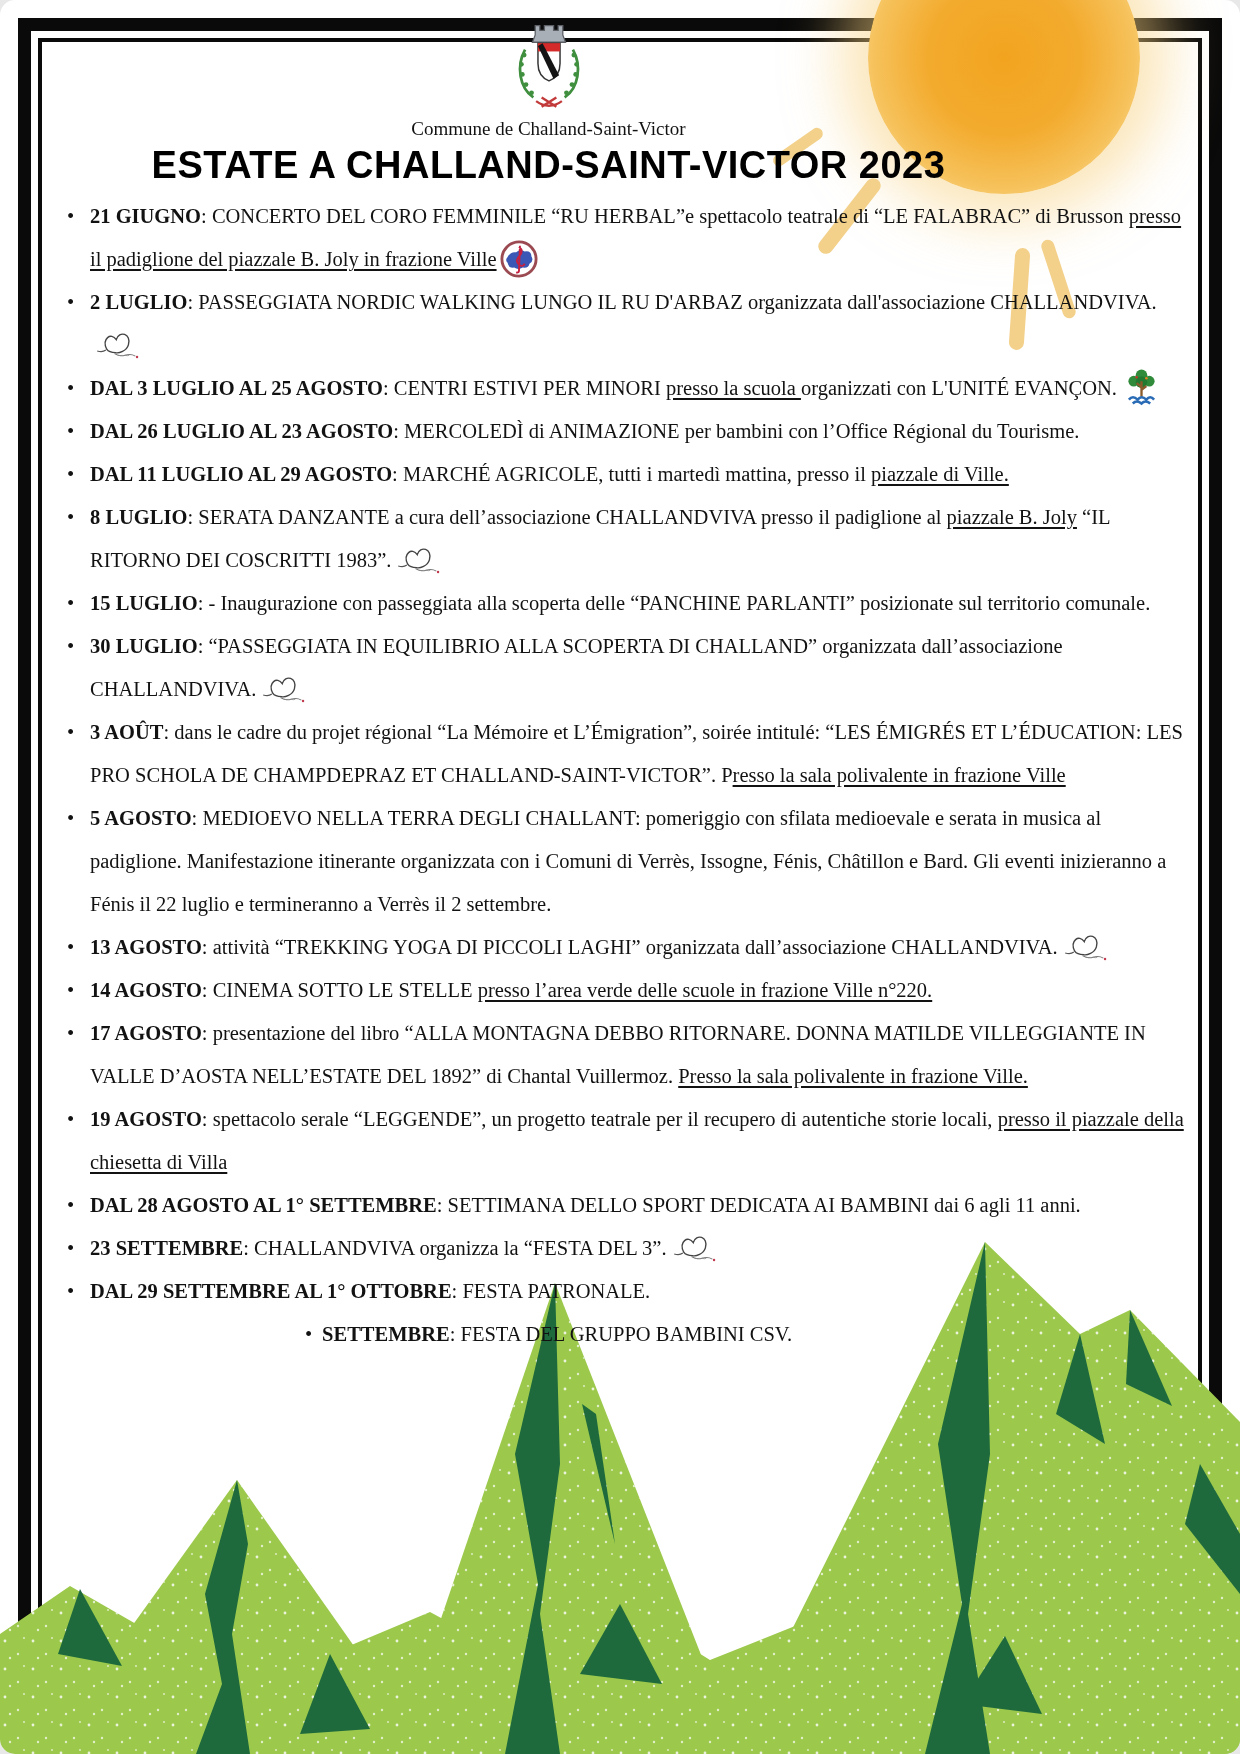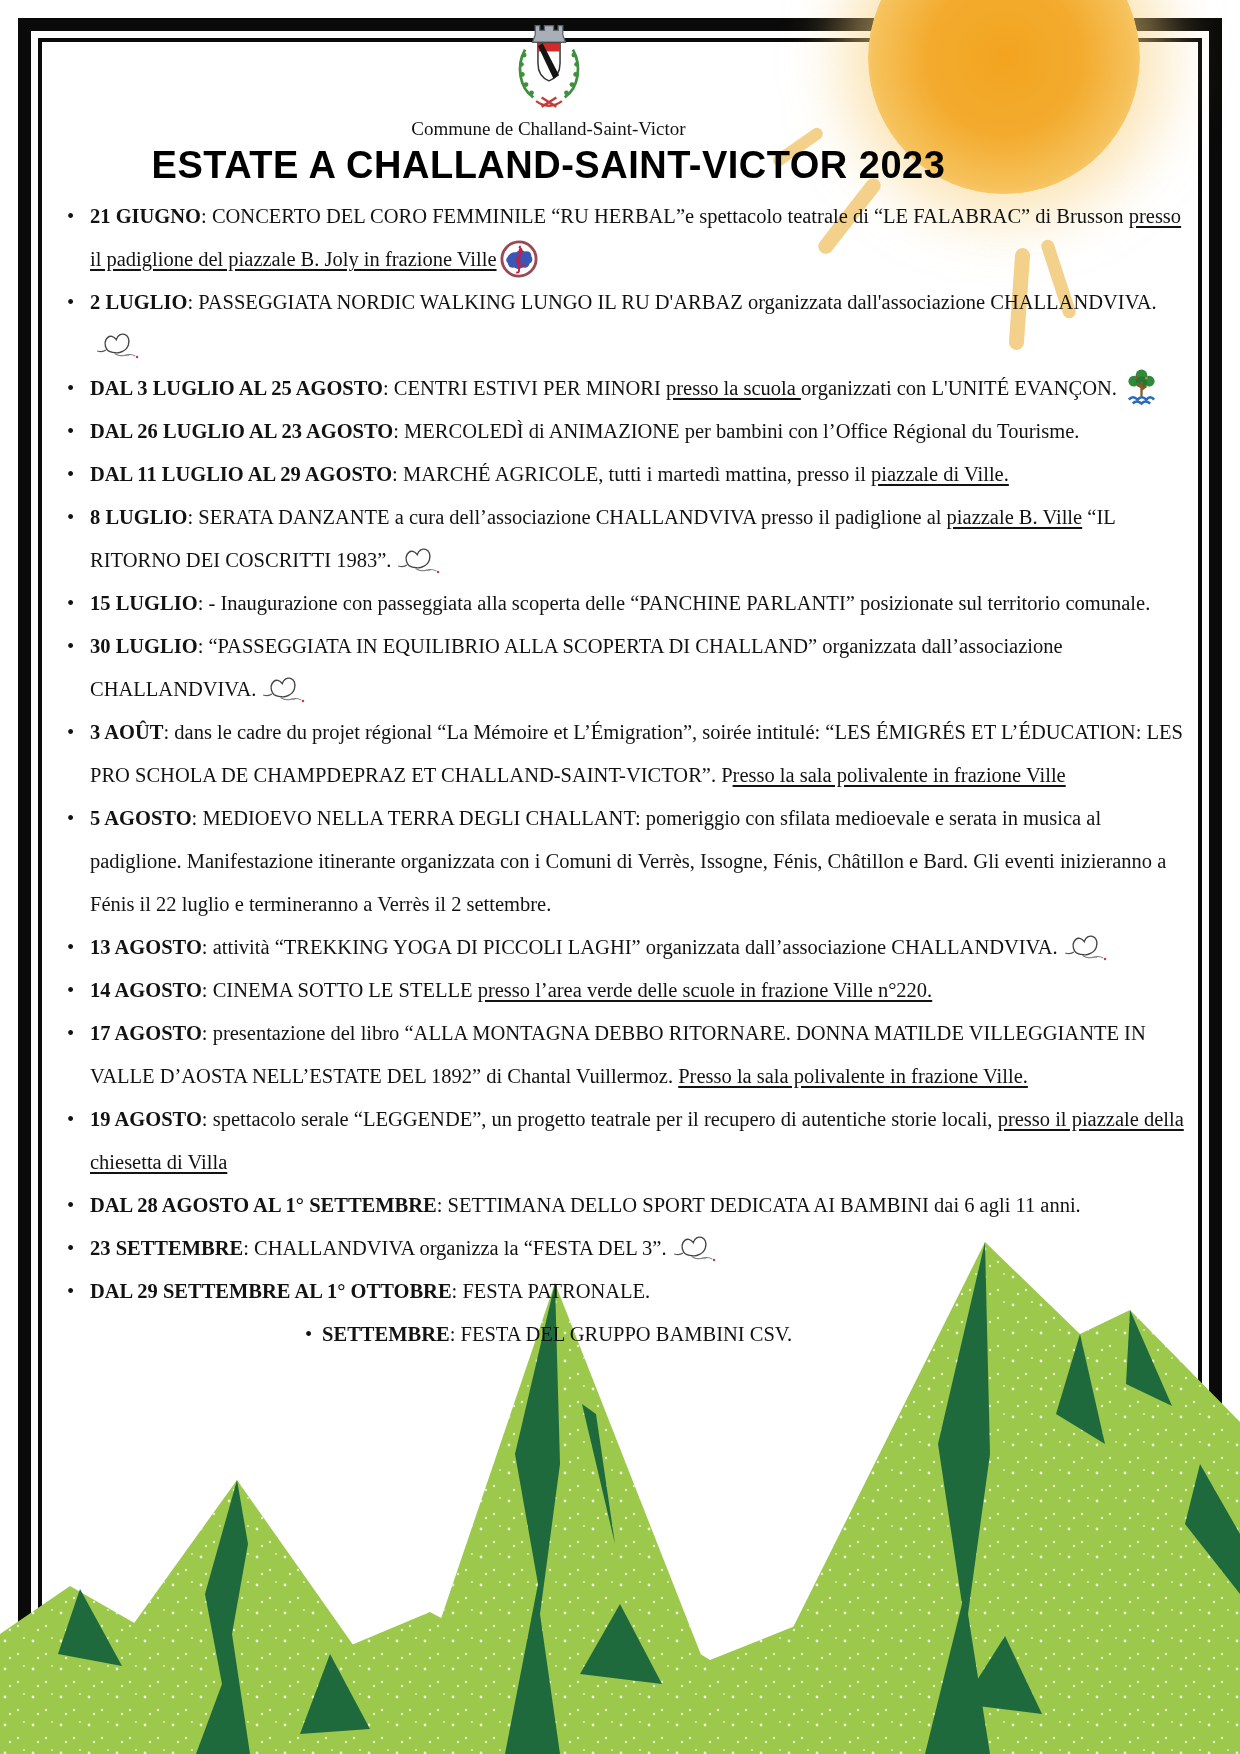--- a/index.html
+++ b/index.html
@@ -1,17 +1,17 @@
 <!DOCTYPE html>
 <html><head>
 <meta charset="utf-8">
 <style>
   html,body{margin:0;padding:0;background:#e8e8e8;}
   .poster{position:relative;width:1240px;height:1754px;margin:0 auto;background:#ffffff;
-          overflow:hidden;font-family:"Liberation Serif",serif;color:#121212;}
+          overflow:hidden;font-family:"Liberation Serif",serif;color:#121212;border-radius:15px;}
   
   .frame-outer{position:absolute;inset:18px;border:13px solid #0a0a0a;z-index:1;}
   .frame-inner{position:absolute;inset:38px;border:4px solid #0a0a0a;z-index:1;}
   
   .sun{position:absolute;left:868px;top:-78px;width:272px;height:272px;border-radius:50%;z-index:2;
        background:radial-gradient(circle,#f2a41f 0%,#f3ab2e 40%,#f6c25c 68%,#fbdf9f 86%,rgba(251,228,170,0) 100%);
        box-shadow:0 0 55px 28px rgba(247,210,130,.55);}
   .ray{position:absolute;background:#f3d18b;border-radius:20px;z-index:2;}
   .ray1{width:15px;height:92px;left:842px;top:170px;transform:rotate(38deg);}
   .ray2{width:15px;height:102px;left:1012px;top:248px;transform:rotate(4deg);}
@@ -131,21 +131,21 @@
       <circle cx="9" cy="14" r="5.5" fill="#2f8a3a"></circle>
       <circle cx="25" cy="14" r="5.5" fill="#2f8a3a"></circle>
       <circle cx="17" cy="15" r="6" fill="#227a31"></circle>
       <circle cx="12" cy="10" r="1.3" fill="#c0392b"></circle>
       <circle cx="22" cy="11" r="1.3" fill="#e67e22"></circle>
       <path d="M17 14 v16 M17 20 l-5 -4 M17 23 l5 -4" fill="none" stroke="#8a5a2b" stroke-width="2.4"></path>
       <path d="M4 33 q4 -5 9 0 q4 -5 9 0 q4 -5 8 0 M8 37 q4 -4 9 0 q4 -4 9 0" fill="none" stroke="#2a6bb5" stroke-width="2.6"></path>
     </svg></div>
         <div class="event bullet"><span class="blt">•</span><span class="sg-b">DAL 26 LUGLIO AL 23 AGOSTO</span><span class="sg-n">: MERCOLEDÌ di ANIMAZIONE per bambini con l’Office Régional du Tourisme.</span></div>
         <div class="event bullet"><span class="blt">•</span><span class="sg-b">DAL 11 LUGLIO AL 29 AGOSTO</span><span class="sg-n">: MARCHÉ AGRICOLE, tutti i martedì mattina, presso il </span><span class="sg-u">piazzale di Ville.</span></div>
-        <div class="event bullet"><span class="blt">•</span><span class="sg-b">8 LUGLIO</span><span class="sg-n">: SERATA DANZANTE a cura dell’associazione CHALLANDVIVA presso il padiglione al </span><span class="sg-u">piazzale B. Ville</span><span class="sg-n"> </span><span class="sg-i">“IL RITORNO DEI COSCRITTI 1983”.</span><svg class="logo-heart" viewBox="0 0 60 36">
+        <div class="event bullet"><span class="blt">•</span><span class="sg-b">8 LUGLIO</span><span class="sg-n">: SERATA DANZANTE a cura dell’associazione CHALLANDVIVA presso il padiglione al </span><span class="sg-u">piazzale B. Joly</span><span class="sg-n"> </span><span class="sg-i">“IL RITORNO DEI COSCRITTI 1983”.</span><svg class="logo-heart" viewBox="0 0 60 36">
       <path d="M6 26 q6 2 10 -1" fill="none" stroke="#555" stroke-width="1.3"></path>
       <path d="M17 24 C11 12, 22 4, 28 13 C31 2, 46 6, 42 19 C40 26, 31 29, 27 28 C22 28, 19 27, 17 24 Z" fill="none" stroke="#444" stroke-width="1.6"></path>
       <path d="M26 29 q6 4 12 2 q7 -2 12 1" fill="none" stroke="#777" stroke-width="1.2"></path>
       <path d="M30 31 q3 1 5 0 M38 31 q3 1 5 0" fill="none" stroke="#888" stroke-width=".9"></path>
       <circle cx="52" cy="33" r="1.4" fill="#c23a4e"></circle>
     </svg></div>
         <div class="event bullet"><span class="blt">•</span><span class="sg-b">15 LUGLIO</span><span class="sg-n">: - Inaugurazione con passeggiata alla scoperta delle </span><span class="sg-i">“PANCHINE PARLANTI”</span><span class="sg-n"> posizionate sul territorio comunale.</span></div>
         <div class="event bullet"><span class="blt">•</span><span class="sg-b">30 LUGLIO</span><span class="sg-n">: </span><span class="sg-i">“PASSEGGIATA IN EQUILIBRIO ALLA SCOPERTA DI CHALLAND”</span><span class="sg-n"> organizzata dall’associazione CHALLANDVIVA.</span><svg class="logo-heart" viewBox="0 0 60 36">
       <path d="M6 26 q6 2 10 -1" fill="none" stroke="#555" stroke-width="1.3"></path>
       <path d="M17 24 C11 12, 22 4, 28 13 C31 2, 46 6, 42 19 C40 26, 31 29, 27 28 C22 28, 19 27, 17 24 Z" fill="none" stroke="#444" stroke-width="1.6"></path>

